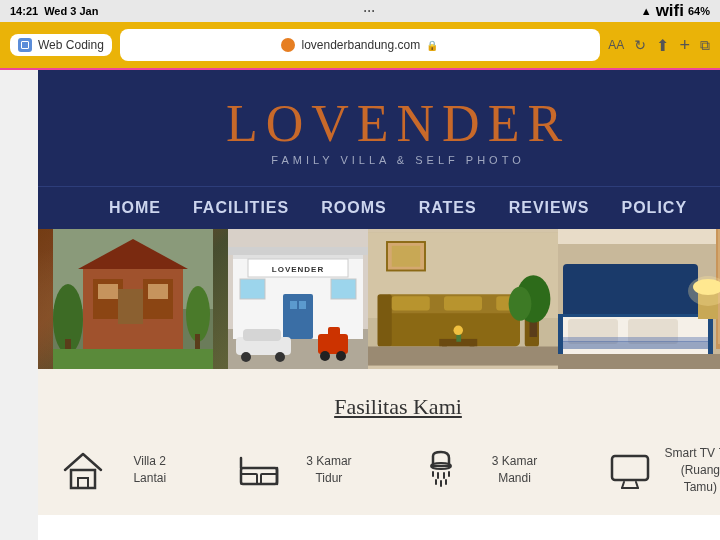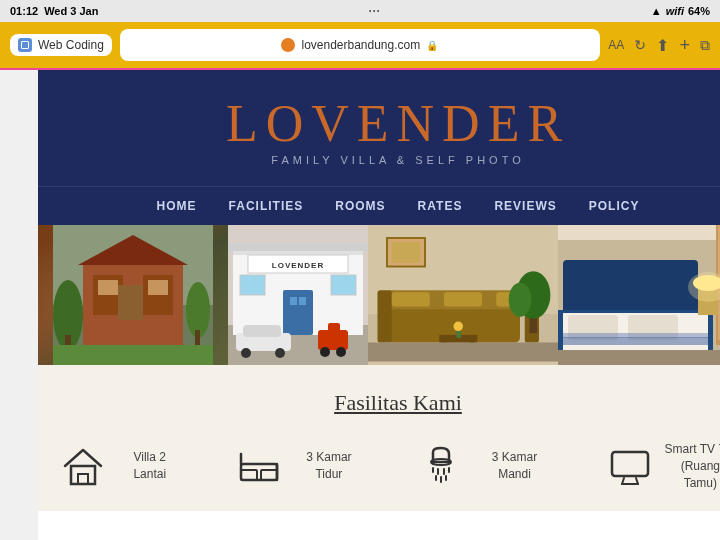--- a/index.html
+++ b/index.html
@@ -128,21 +128,21 @@
       background: #1e2a5e;
       border-top: 1px solid #2d3d7a;
       display: flex;
       align-items: center;
       justify-content: center;
       gap: 0;
       padding: 0;
     }
     .nav-item {
       color: #ccd5ee;
-      font-size: 12px;
+      font-size: 16px;
       font-weight: 600;
       letter-spacing: 1px;
       padding: 12px 16px;
       cursor: pointer;
       text-transform: uppercase;
     }
 
     
     .photo-strip {
       display: flex;
@@ -235,27 +235,27 @@
     .icon-tv svg {
       width: 44px;
       height: 44px;
     }
   </style>
 </head>
 <body>
 
 <div class="status-bar">
   <div class="status-left">
-    <span>01:12</span>
+    <span>14:21</span>
     <span>Wed 3 Jan</span>
   </div>
   <div style="display:flex;align-items:center;gap:2px;font-size:12px;color:#555;">···</div>
   <div class="status-right">
     <span style="font-size:11px;">▲</span>
-    <span style="font-size:11px;font-style:italic;">wifi</span>
+    <span style="font-size:17px;">wifi</span>
     <span>64%</span>
   </div>
 </div>
 
 <div class="browser-chrome">
   <div class="tab-area">
     <div class="tab-icon">
       <div class="tab-icon-inner"></div>
     </div>
     <span>Web Coding</span>

